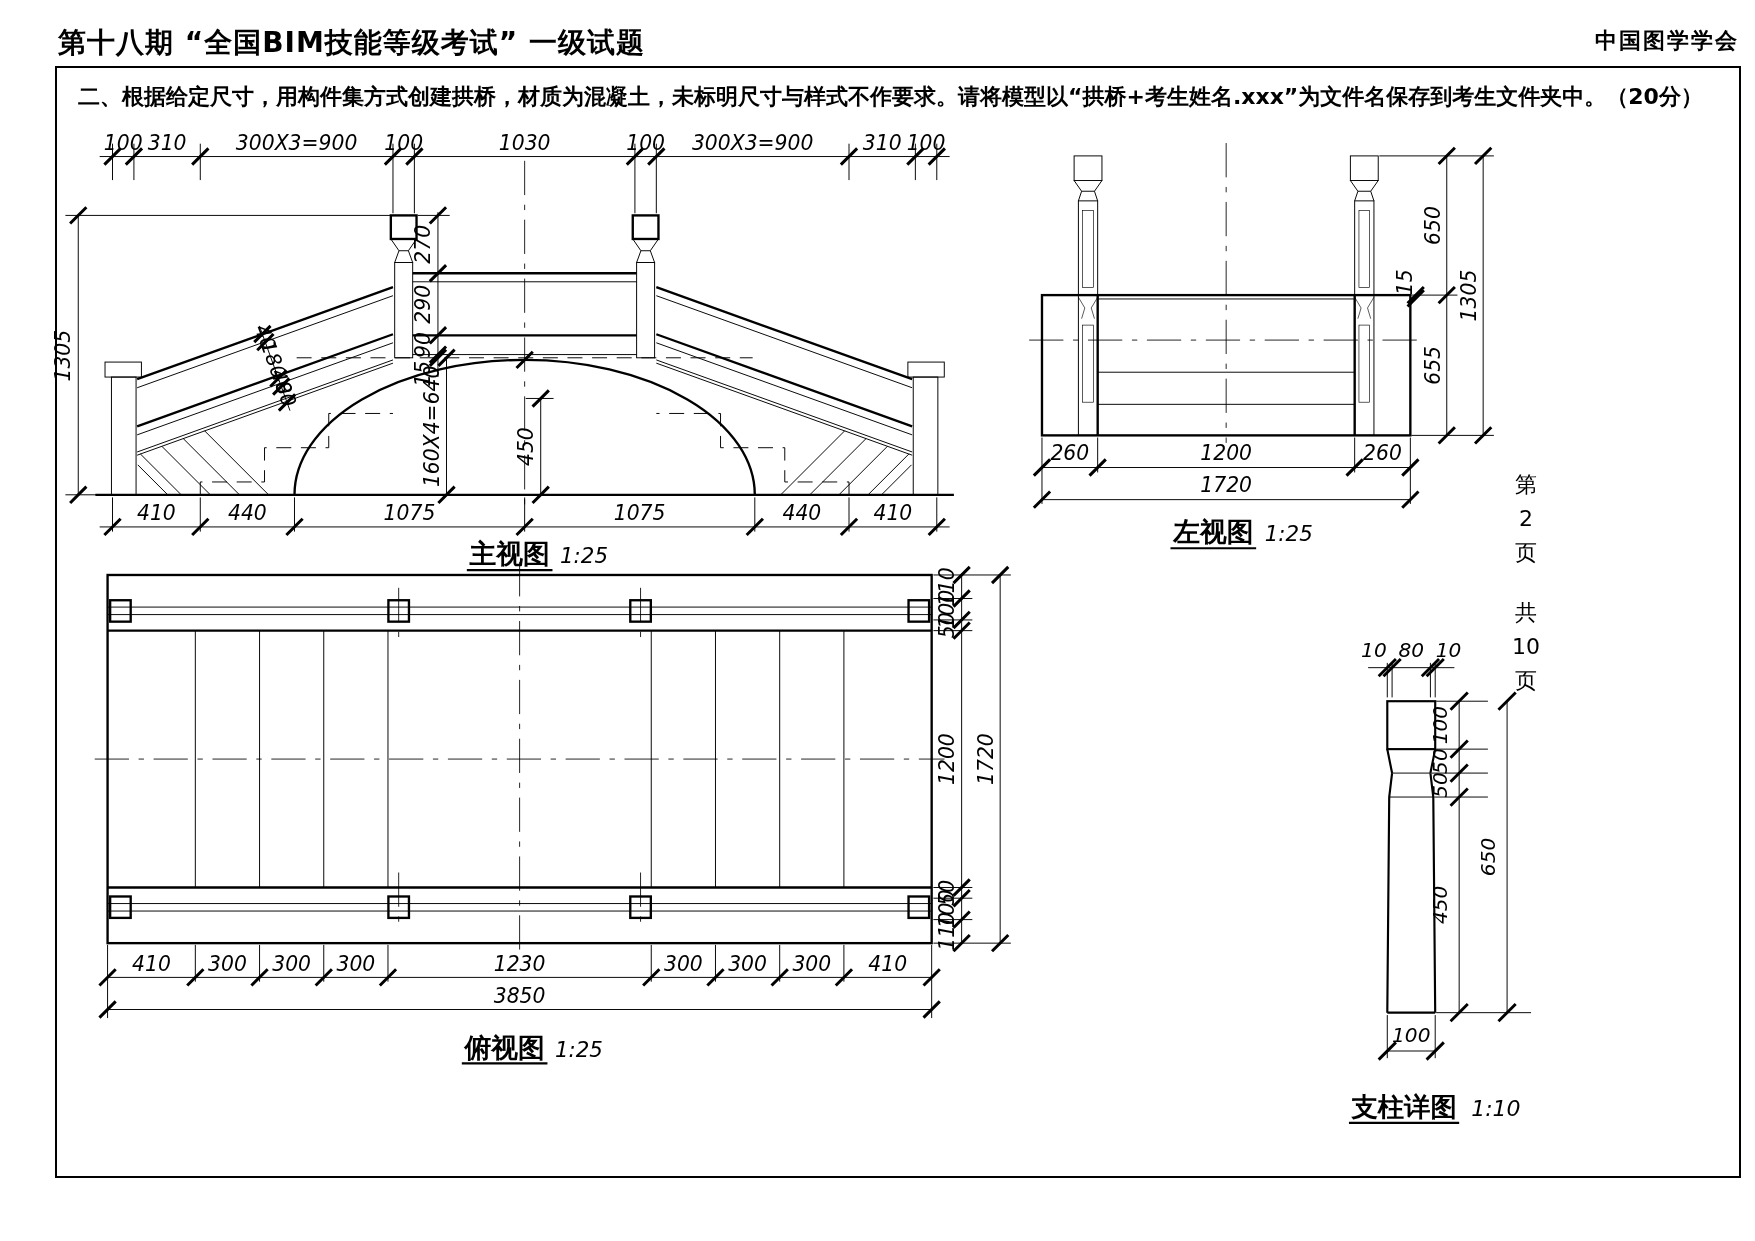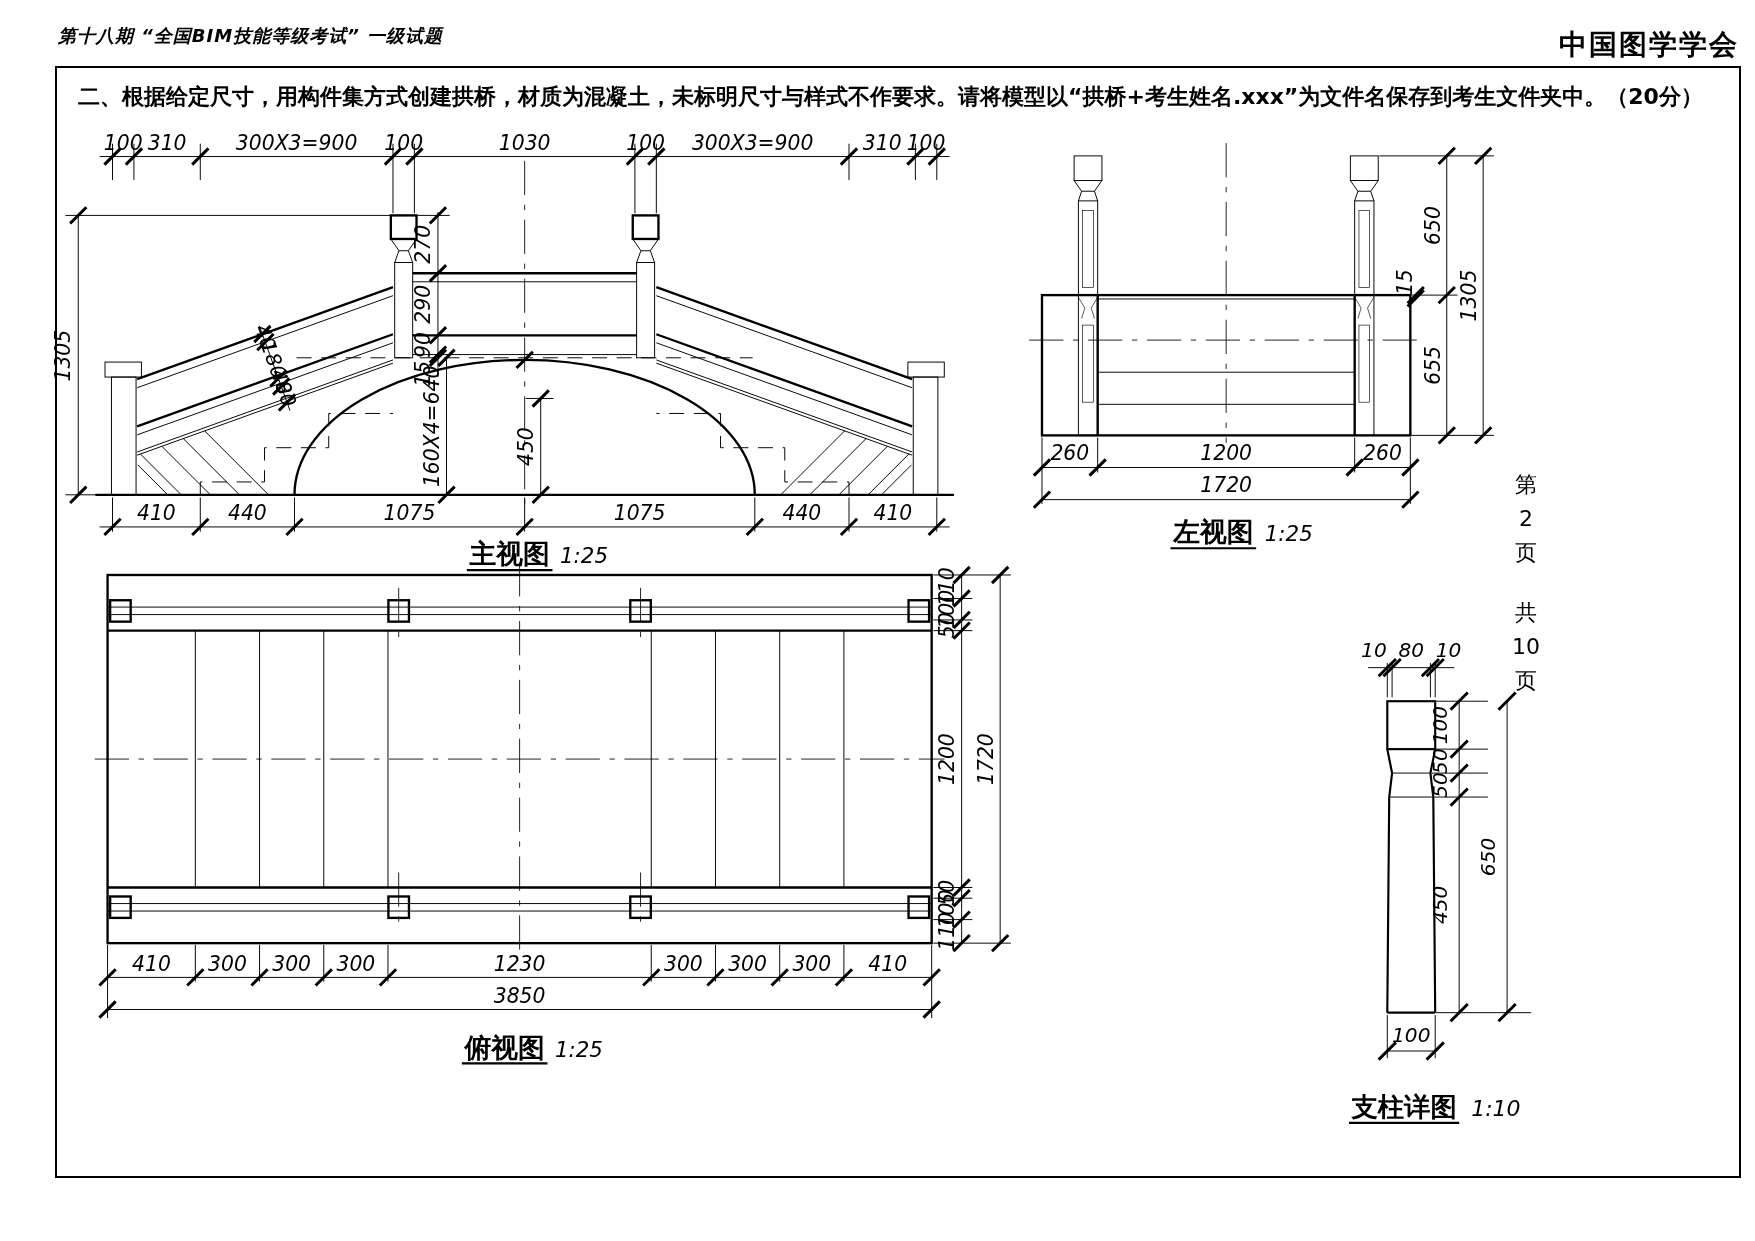--- a/index.html
+++ b/index.html
@@ -1,19 +1,19 @@
 <!DOCTYPE html>
 <html><head>
 <meta charset="utf-8">
 <style>
   html,body{margin:0;padding:0;background:#fff;}
   body{width:1755px;height:1241px;position:relative;overflow:hidden;
        font-family:"DejaVu Sans",sans-serif;color:#000;}
-  .hdr-title{position:absolute;left:58px;top:24px;font-size:18px;font-weight:bold;letter-spacing:1px;font-style:italic;}
-  .hdr-org{position:absolute;right:16px;top:26px;font-size:28px;font-weight:bold;letter-spacing:2px;}
+  .hdr-title{position:absolute;left:58px;top:24px;font-size:28px;font-weight:bold;letter-spacing:1px;}
+  .hdr-org{position:absolute;right:16px;top:26px;font-size:22px;font-weight:bold;letter-spacing:2px;}
   .frame{position:absolute;left:55px;top:66px;width:1686px;height:1112px;border:2.5px solid #000;box-sizing:border-box;}
   .instruction{position:absolute;left:78px;top:82px;width:1400px;font-size:22px;font-weight:bold;white-space:nowrap;}
   .pagecol{position:absolute;left:1512px;top:468px;display:flex;flex-direction:column;align-items:center;
            font-size:22px;line-height:1.55;}
   .pagecol span{display:block;}
   .pagecol .gap{height:26px;}
   svg{position:absolute;}
   svg text{fill:#000;font-family:"DejaVu Sans",sans-serif;}
   .ln{stroke:#000;stroke-width:4.5;fill:none;}
   .lw{stroke:#000;stroke-width:11;fill:none;}

